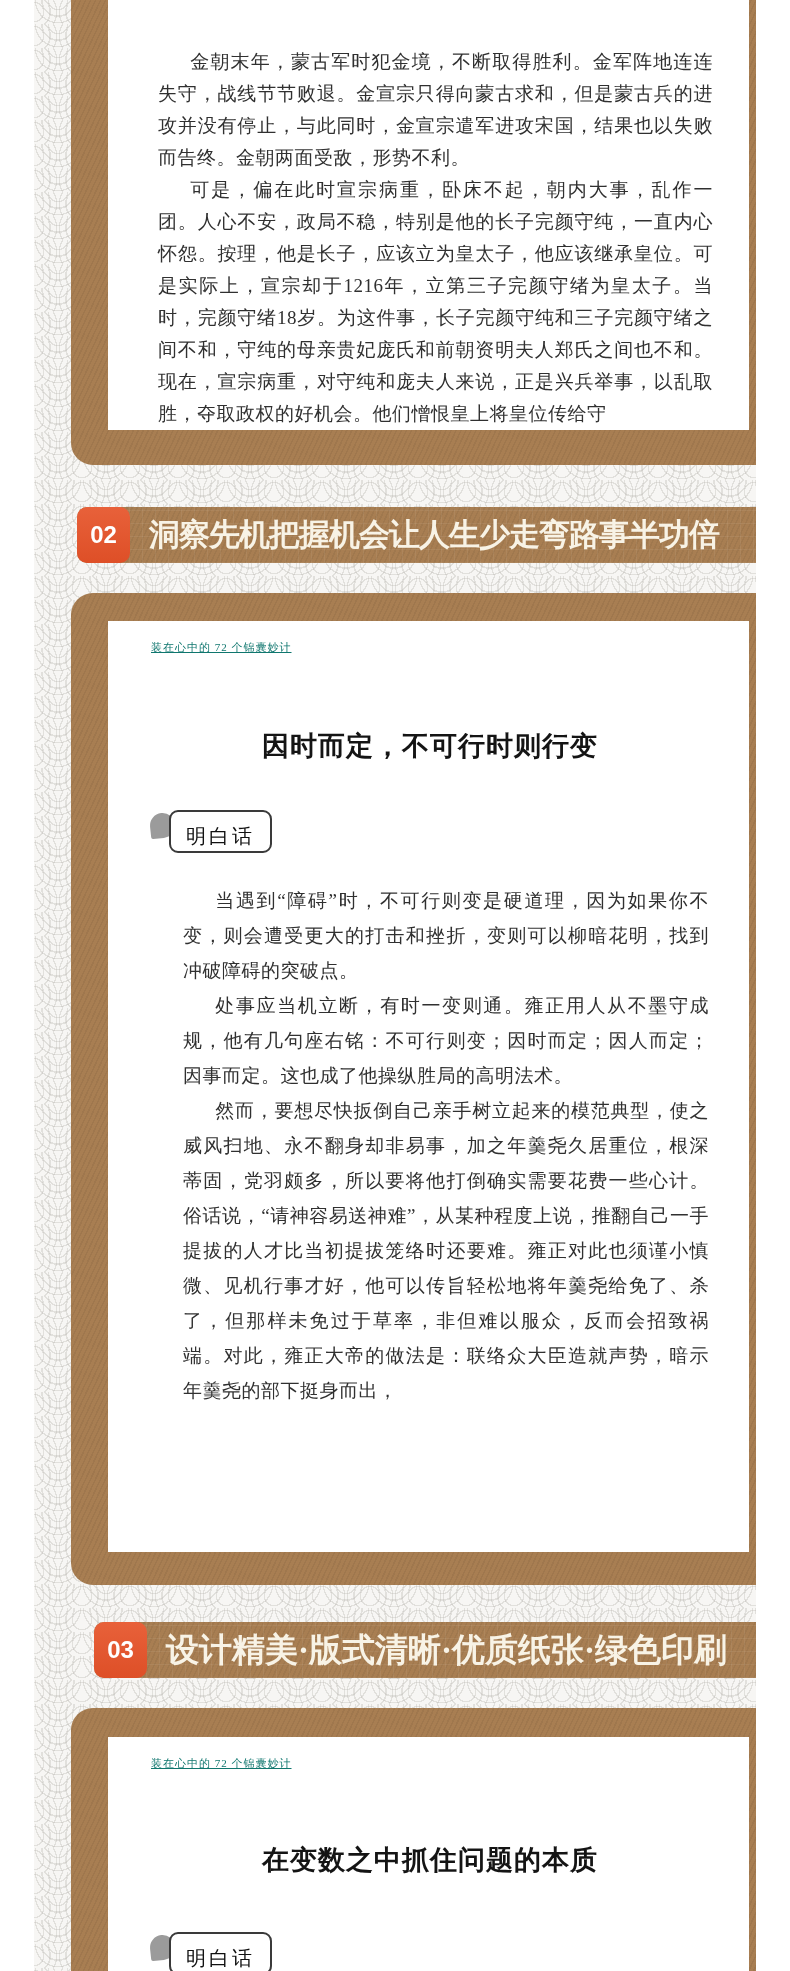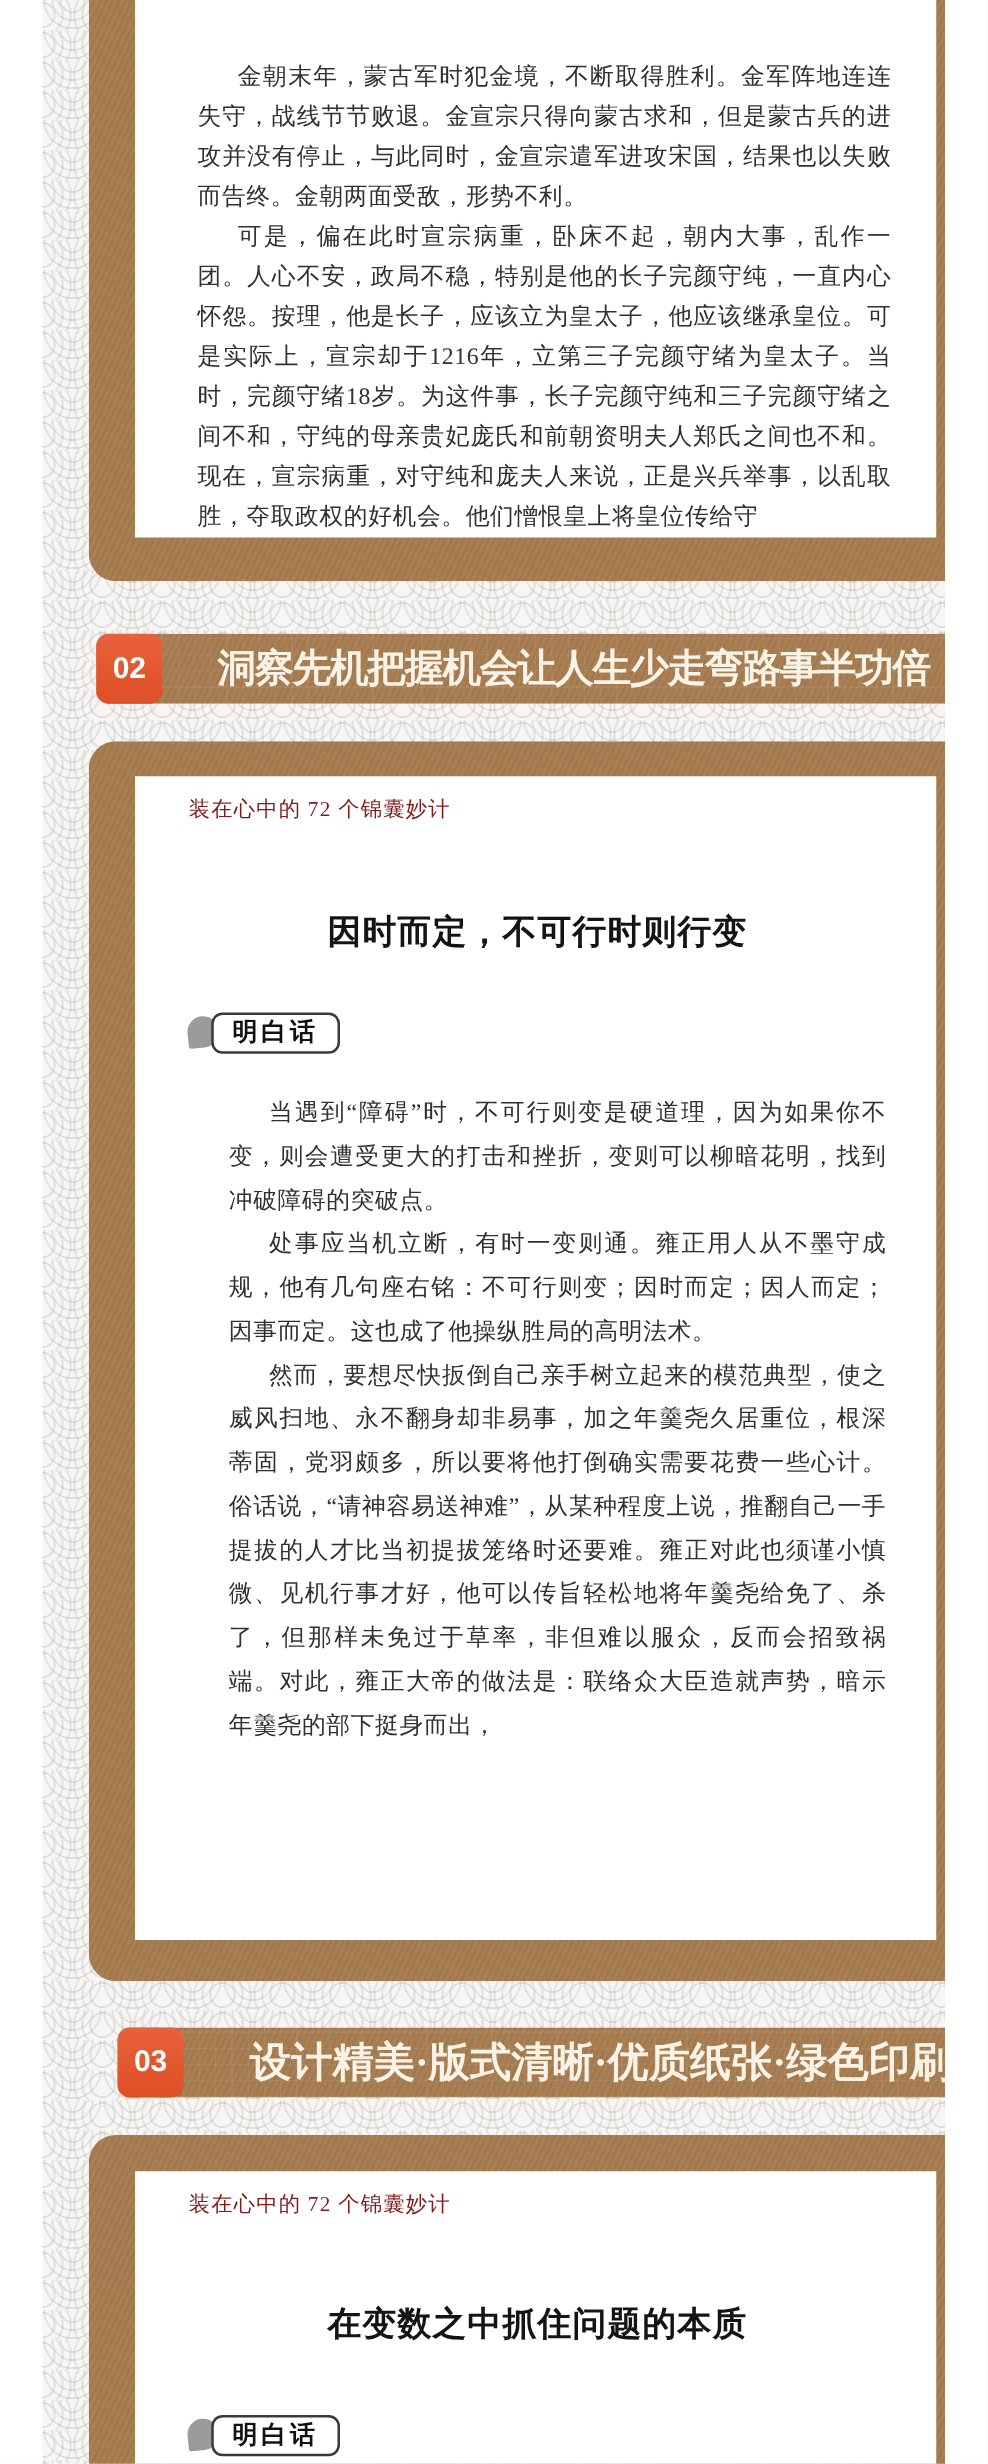--- a/index.html
+++ b/index.html
@@ -68,24 +68,25 @@
     text-align:justify;
     text-indent:1.7em;
     letter-spacing:0.5px;
     color:#303030;
   }
   .bodytext2 p.spaced{margin-top:32px;}
   .bodytext2{margin-top:30px;margin-left:32px;}
 
   .page-header{
     padding-top:16px;
-    font-size:17px;
+    font-size:11px;
     line-height:21px;
     letter-spacing:1px;
-    color:#7f1d1d;
+    color:#0f766e;
+    text-decoration:underline;
   }
   .page-title{
     margin-top:70px;
     font-size:27px;
     line-height:40px;
     font-weight:bold;
     text-align:center;
     letter-spacing:1px;
     color:#141414;
     font-family:Liberation Mono, monospace;
@@ -108,23 +109,23 @@
     background:#9b9b9b;
     border-radius:13px 13px 13px 2px;
     transform:rotate(-6deg);
   }
   .tag .tag-box{
     position:relative;
     display:inline-block;
     border:2px solid #3a3a3a;
     border-radius:9px;
     background:#fff;
-    padding:2px 15px 3px 15px;
+    padding:12px 15px 3px 15px;
     font-family:"Liberation Sans","DejaVu Sans",sans-serif;
-    font-weight:bold;
+    font-weight:normal;
     font-size:20px;
     line-height:24px;
     letter-spacing:3px;
     color:#111;
   }
 
   
   .banner{
     position:absolute;
     left:43px;
@@ -153,21 +154,21 @@
     display:flex;
     align-items:center;
     justify-content:center;
     font-family:"Liberation Sans","DejaVu Sans",sans-serif;
     font-weight:bold;
     font-size:24px;
     color:#ffffff;
   }
   .banner-title{
     flex:1;
-    text-align:right;
+    text-align:left;
     font-weight:bold;
     color:#f8f3e6;
     white-space:nowrap;
   }
   #banner02 .banner-title{font-size:31px;letter-spacing:-1px;}
   #banner03 .banner-title{font-size:33px;letter-spacing:0;}
 </style>
 </head>
 <body>
 

